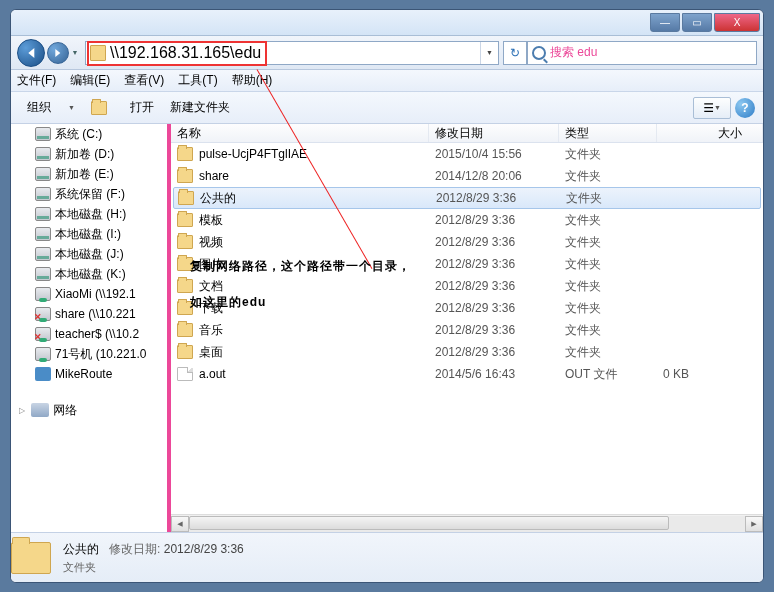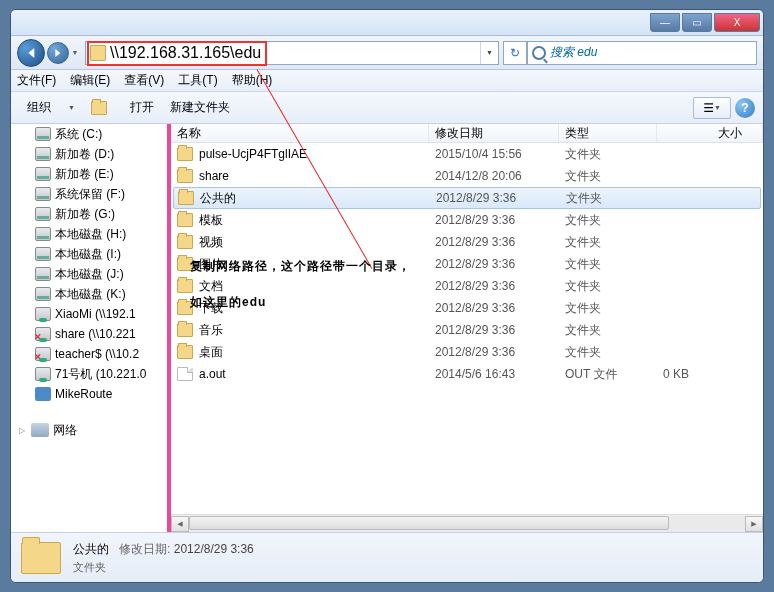--- a/index.html
+++ b/index.html
@@ -17,21 +17,21 @@
 .navdd{width:12px;height:20px;display:flex;align-items:center;justify-content:center;color:#466;cursor:pointer;font-size:7px}
 .addrwrap{flex:1;height:24px;background:#fff;border:1px solid #8fa8c6;margin:0 4px;display:flex;align-items:center;position:relative}
 .addricon{width:16px;height:16px;background:#f5d78a;border:1px solid #cfa650;margin:0 4px;border-radius:1px}
 .addrtext{flex:1;font-size:16px}
 .addrdd{width:18px;height:22px;display:flex;align-items:center;justify-content:center;border-left:1px solid #cbd6e6;cursor:pointer;font-size:7px;color:#444}
 .redbox{position:absolute;left:1px;top:-1px;width:180px;height:25px;border:2px solid #e33;pointer-events:none}
 .refresh{width:24px;height:24px;background:#fff;border:1px solid #8fa8c6;display:flex;align-items:center;justify-content:center;color:#2a6fb5;cursor:pointer}
 .searchbox{width:230px;height:24px;background:#fff;border:1px solid #8fa8c6;display:flex;align-items:center;padding:0 4px}
 .searchicon{width:14px;height:14px;border:2px solid #4c7daf;border-radius:50%;position:relative;margin-right:4px}
 .searchicon::after{content:"";position:absolute;right:-4px;bottom:-4px;width:5px;height:2px;background:#4c7daf;transform:rotate(45deg)}
-.searchtext{color:#0369a1;font-style:italic}
+.searchtext{color:#ec4899;}
 .menubar{height:22px;background:linear-gradient(#f4f8fd,#e7eef9);display:flex;align-items:center;padding:0 6px;border-bottom:1px solid #c9d6e9;gap:14px}
 .menuitem{cursor:pointer}
 .toolbar{height:32px;background:linear-gradient(#f4f8fd,#e7eef9);display:flex;align-items:center;padding:0 8px;border-bottom:1px solid #c4d1e5}
 .toolbtn{padding:4px 8px;display:flex;align-items:center;gap:17px;cursor:pointer}
 .ddarrow{font-size:7px;color:#555}
 .spacer{flex:1}
 .viewbtn{width:38px;height:22px;border:1px solid #a9bed6;background:linear-gradient(#fdfefe,#e5edf7);border-radius:2px;display:flex;align-items:center;justify-content:center;cursor:pointer;margin-right:4px}
 .help{width:20px;height:20px;border-radius:10px;background:radial-gradient(circle at 30% 30%,#8bc7f0,#2e7cc7);color:#fff;display:flex;align-items:center;justify-content:center;font-weight:bold;cursor:pointer}
 .mainarea{flex:1;display:flex;overflow:hidden;position:relative}
 .sidebar{width:160px;background:#fff;border-right:4px solid #ec4899;overflow:hidden}
@@ -60,21 +60,21 @@
 .file{background:#fff;border:1px solid #bbb;border-radius:1px;position:relative}
 .file::after{content:"";position:absolute;right:-1px;top:-1px;width:5px;height:5px;background:linear-gradient(135deg,#fff 50%,#ddd 50%);border-left:1px solid #bbb;border-bottom:1px solid #bbb}
 .fname{width:236px;overflow:hidden;white-space:nowrap}
 .fdate{width:130px;color:#555}
 .ftype{width:98px;color:#555}
 .fsize{flex:1;padding-right:20px;color:#555}
 .hscroll{height:18px;background:#f0f0f0;border-top:1px solid #ddd;display:flex;align-items:center}
 .hscroll .sb{width:18px;height:16px;background:linear-gradient(#f8f8f8,#e0e0e0);border:1px solid #bbb;display:flex;align-items:center;justify-content:center;font-size:7px;color:#666;cursor:pointer}
 .hscroll .track{flex:1;height:16px;background:#eaeaea;position:relative}
 .hscroll .thumb{position:absolute;left:0;top:0;width:480px;height:14px;background:linear-gradient(#f4f4f4,#dcdcdc);border:1px solid #bbb;border-radius:2px;cursor:pointer}
-.statusbar{height:50px;background:linear-gradient(#f1f5fb,#e5edf7);border-top:1px solid #c4d1e5;display:flex;align-items:center;padding:6px 10px;gap:12px}
+.statusbar{height:50px;background:linear-gradient(#f1f5fb,#e5edf7);border-top:1px solid #c4d1e5;display:flex;align-items:center;padding:6px 0;gap:12px}
 .bigfolder{width:40px;height:32px;background:#f5d78a;border:1px solid #cfa650;border-radius:2px;position:relative}
 .bigfolder::before{content:"";position:absolute;left:0;top:-6px;width:16px;height:6px;background:#f5d78a;border:1px solid #cfa650;border-bottom:none;border-radius:2px 2px 0 0}
 .statustext .line1{font-size:12px}
 .statustext .line2{font-size:11px;color:#666;margin-top:2px}
 .annotation{position:absolute;color:#e22;font-size:22px;font-family:"SimSun","NSimSun",serif;pointer-events:none;letter-spacing:1px;line-height:32px;z-index:50;font-weight:bold}
 .annoline{position:absolute;background:#e22;height:1px;transform-origin:left center;z-index:49;pointer-events:none}
 </style>
 </head>
 <body>
 
@@ -144,24 +144,20 @@
         <div class="treeitem">
           <div class="ticon drive"></div>
           <span>新加卷 (E:)</span>
         </div>
         <div class="treeitem">
           <div class="ticon drive"></div>
           <span>系统保留 (F:)</span>
         </div>
         <div class="treeitem">
           <div class="ticon drive"></div>
-          <span>新加卷 (G:)</span>
-        </div>
-        <div class="treeitem">
-          <div class="ticon drive"></div>
           <span>本地磁盘 (H:)</span>
         </div>
         <div class="treeitem">
           <div class="ticon drive"></div>
           <span>本地磁盘 (I:)</span>
         </div>
         <div class="treeitem">
           <div class="ticon drive"></div>
           <span>本地磁盘 (J:)</span>
         </div>

